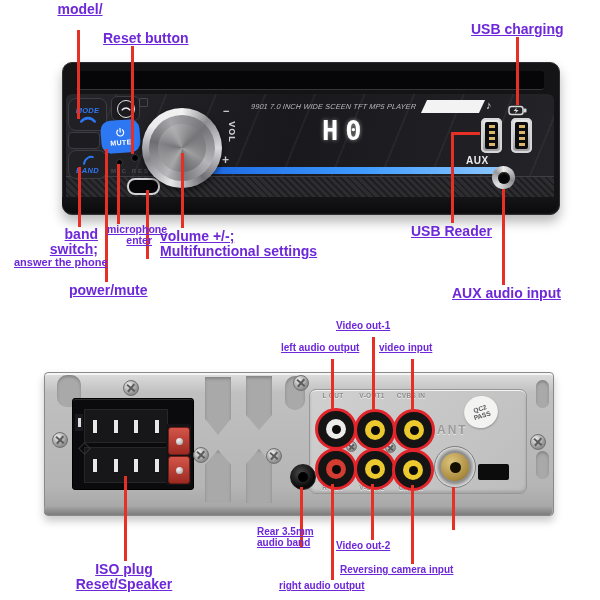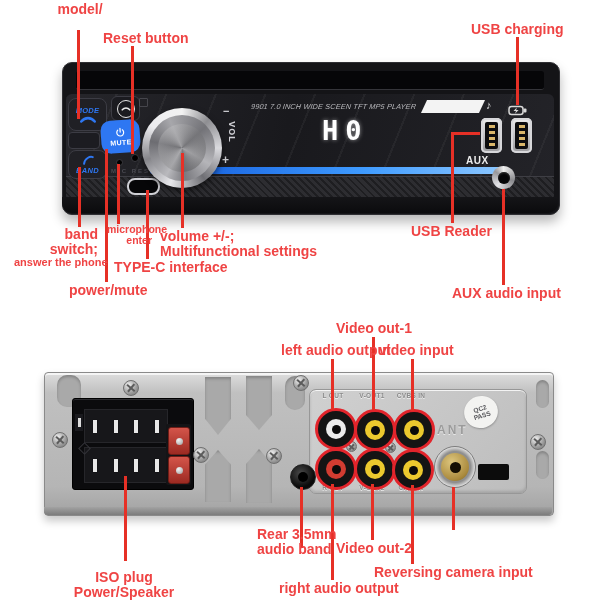--- a/index.html
+++ b/index.html
@@ -1,24 +1,24 @@
 <!DOCTYPE html>
 <html style="--accent-red: #e63026; --rca-red: #e2242b; --button-blue: #2e77f2; --stripe-blue: #0f55d8; --gold: #ab8b3e;"><head>
 <meta charset="utf-8">
 <style>
   html,body{margin:0;padding:0;background:#ffffff;}
   .scene{position:relative;width:600px;height:600px;background:#ffffff;overflow:hidden;
          font-family:"Liberation Sans",sans-serif;color:#1c1c1e;}
   .abs{position:absolute;}
 
   
-  .lbl{position:absolute;font-weight:700;font-size:14px;line-height:1.08;color:#ef4444;z-index:60;white-space:nowrap;}
+  .lbl{position:absolute;font-weight:700;font-size:14px;line-height:1.08;color:#6d28d9;z-index:60;white-space:nowrap;text-decoration:underline;}
   .lbl.small{font-size:10.5px;font-weight:600;}
   .lbl .sub{display:block;font-size:11px;font-weight:600;}
-  .lbl13{font-size:14px;}
+  .lbl13{font-size:10px;}
 
   
   .leader{position:absolute;background:var(--accent-red,#e63026);z-index:55;}
   .leader.v{width:3px;}
   .leader.h{height:3px;}
 
   
   .front-body{left:62px;top:62px;width:496px;height:151px;background:#141417;border:1px solid #2f2f33;
               border-radius:10px;box-shadow:0 7px 12px rgba(0,0,0,.28);z-index:10;}
   .front-slot{left:76px;top:71px;width:468px;height:18px;background:#060608;border-radius:3px;
@@ -353,50 +353,47 @@
   <div class="lbl" style="left:14px;top:227px;width:84px;text-align:right;">
     <span>band</span><br><span>switch;</span>
     <span class="sub">answer the phone</span>
   </div>
   <div class="lbl small" style="left:107px;top:224px;width:45px;text-align:right;">
     <span>microphone</span><br><span>enter</span>
   </div>
   <div class="lbl" style="left:69px;top:283px;">
     <span>power/mute</span>
   </div>
-  <div class="lbl" style="left:114px;top:260px;">
-    <span>TYPE-C interface</span>
-  </div>
   <div class="lbl" style="left:160px;top:229px;">
     <span>volume +/-;</span><br><span>Multifunctional settings</span>
   </div>
   <div class="lbl" style="left:411px;top:224px;">
     <span>USB Reader</span>
   </div>
   <div class="lbl" style="left:452px;top:286px;">
     <span>AUX audio input</span>
   </div>
   <div class="lbl lbl13" style="left:336px;top:321px;">
     <span>Video out-1</span>
   </div>
   <div class="lbl lbl13" style="left:281px;top:343px;">
     <span>left audio output</span>
   </div>
   <div class="lbl lbl13" style="left:379px;top:343px;">
     <span>video input</span>
   </div>
-  <div class="lbl" style="left:62px;top:562px;width:124px;text-align:center;margin-top:8px;">
-    <span>ISO plug</span><br><span>Power/Speaker</span>
+  <div class="lbl" style="left:62px;top:562px;width:124px;text-align:center;">
+    <span>ISO plug</span><br><span>Reset/Speaker</span>
   </div>
   <div class="lbl lbl13" style="left:257px;top:527px;">
     <span>Rear 3.5mm</span><br><span>audio band</span>
   </div>
   <div class="lbl lbl13" style="left:279px;top:581px;">
     <span>right audio output</span>
   </div>
   <div class="lbl lbl13" style="left:336px;top:541px;">
     <span>Video out-2</span>
   </div>
-  <div class="lbl lbl13" style="left:374px;top:565px;">
+  <div class="lbl lbl13" style="left:340px;top:565px;">
     <span>Reversing camera input</span>
   </div>
 
 </div>
 
 </body></html>

